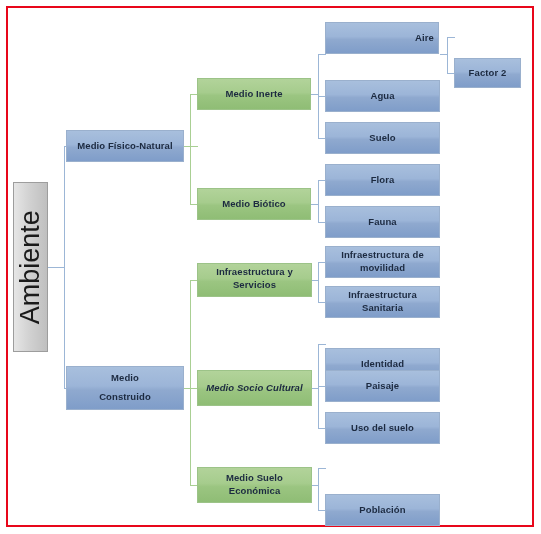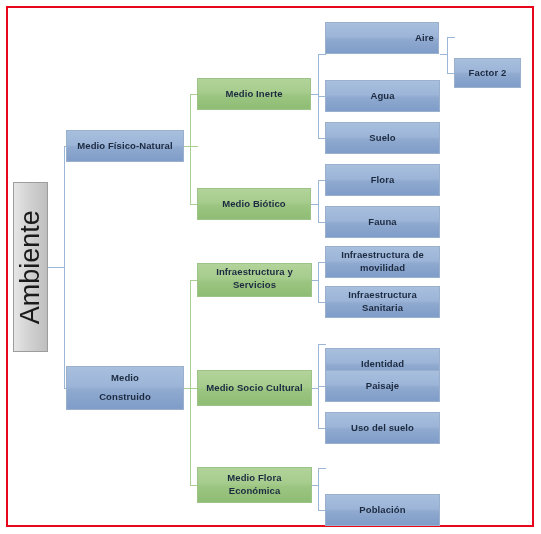--- a/index.html
+++ b/index.html
@@ -149,25 +149,25 @@
   <div class="node green" style="left:197px; top:78px; width:114px; height:32px;">
     <span>Medio Inerte</span>
   </div>
   <div class="node green" style="left:197px; top:188px; width:114px; height:32px;">
     <span>Medio Biótico</span>
   </div>
   <div class="node green" style="left:197px; top:263px; width:115px; height:34px; flex-direction:column; justify-content:flex-start;">
     <span>Infraestructura y</span>
     <span>Servicios</span>
   </div>
-  <div class="node green" style="left:197px; top:370px; width:115px; height:36px;">
+  <div class="node green" style="left:197px; top:370px; width:115px; height:36px;font-style:italic;">
     <span>Medio Socio Cultural</span>
   </div>
   <div class="node green" style="left:197px; top:467px; width:115px; height:36px; flex-direction:column; justify-content:center;">
-    <span>Medio Flora</span>
+    <span>Medio Suelo</span>
     <span>Económica</span>
   </div>
 
   <div class="node blue" style="left:325px; top:22px; width:114px; height:32px;justify-content:flex-end;">
     <span>Aire</span>
   </div>
   <div class="node blue" style="left:325px; top:80px; width:115px; height:32px;">
     <span>Agua</span>
   </div>
   <div class="node blue" style="left:325px; top:122px; width:115px; height:32px;">

